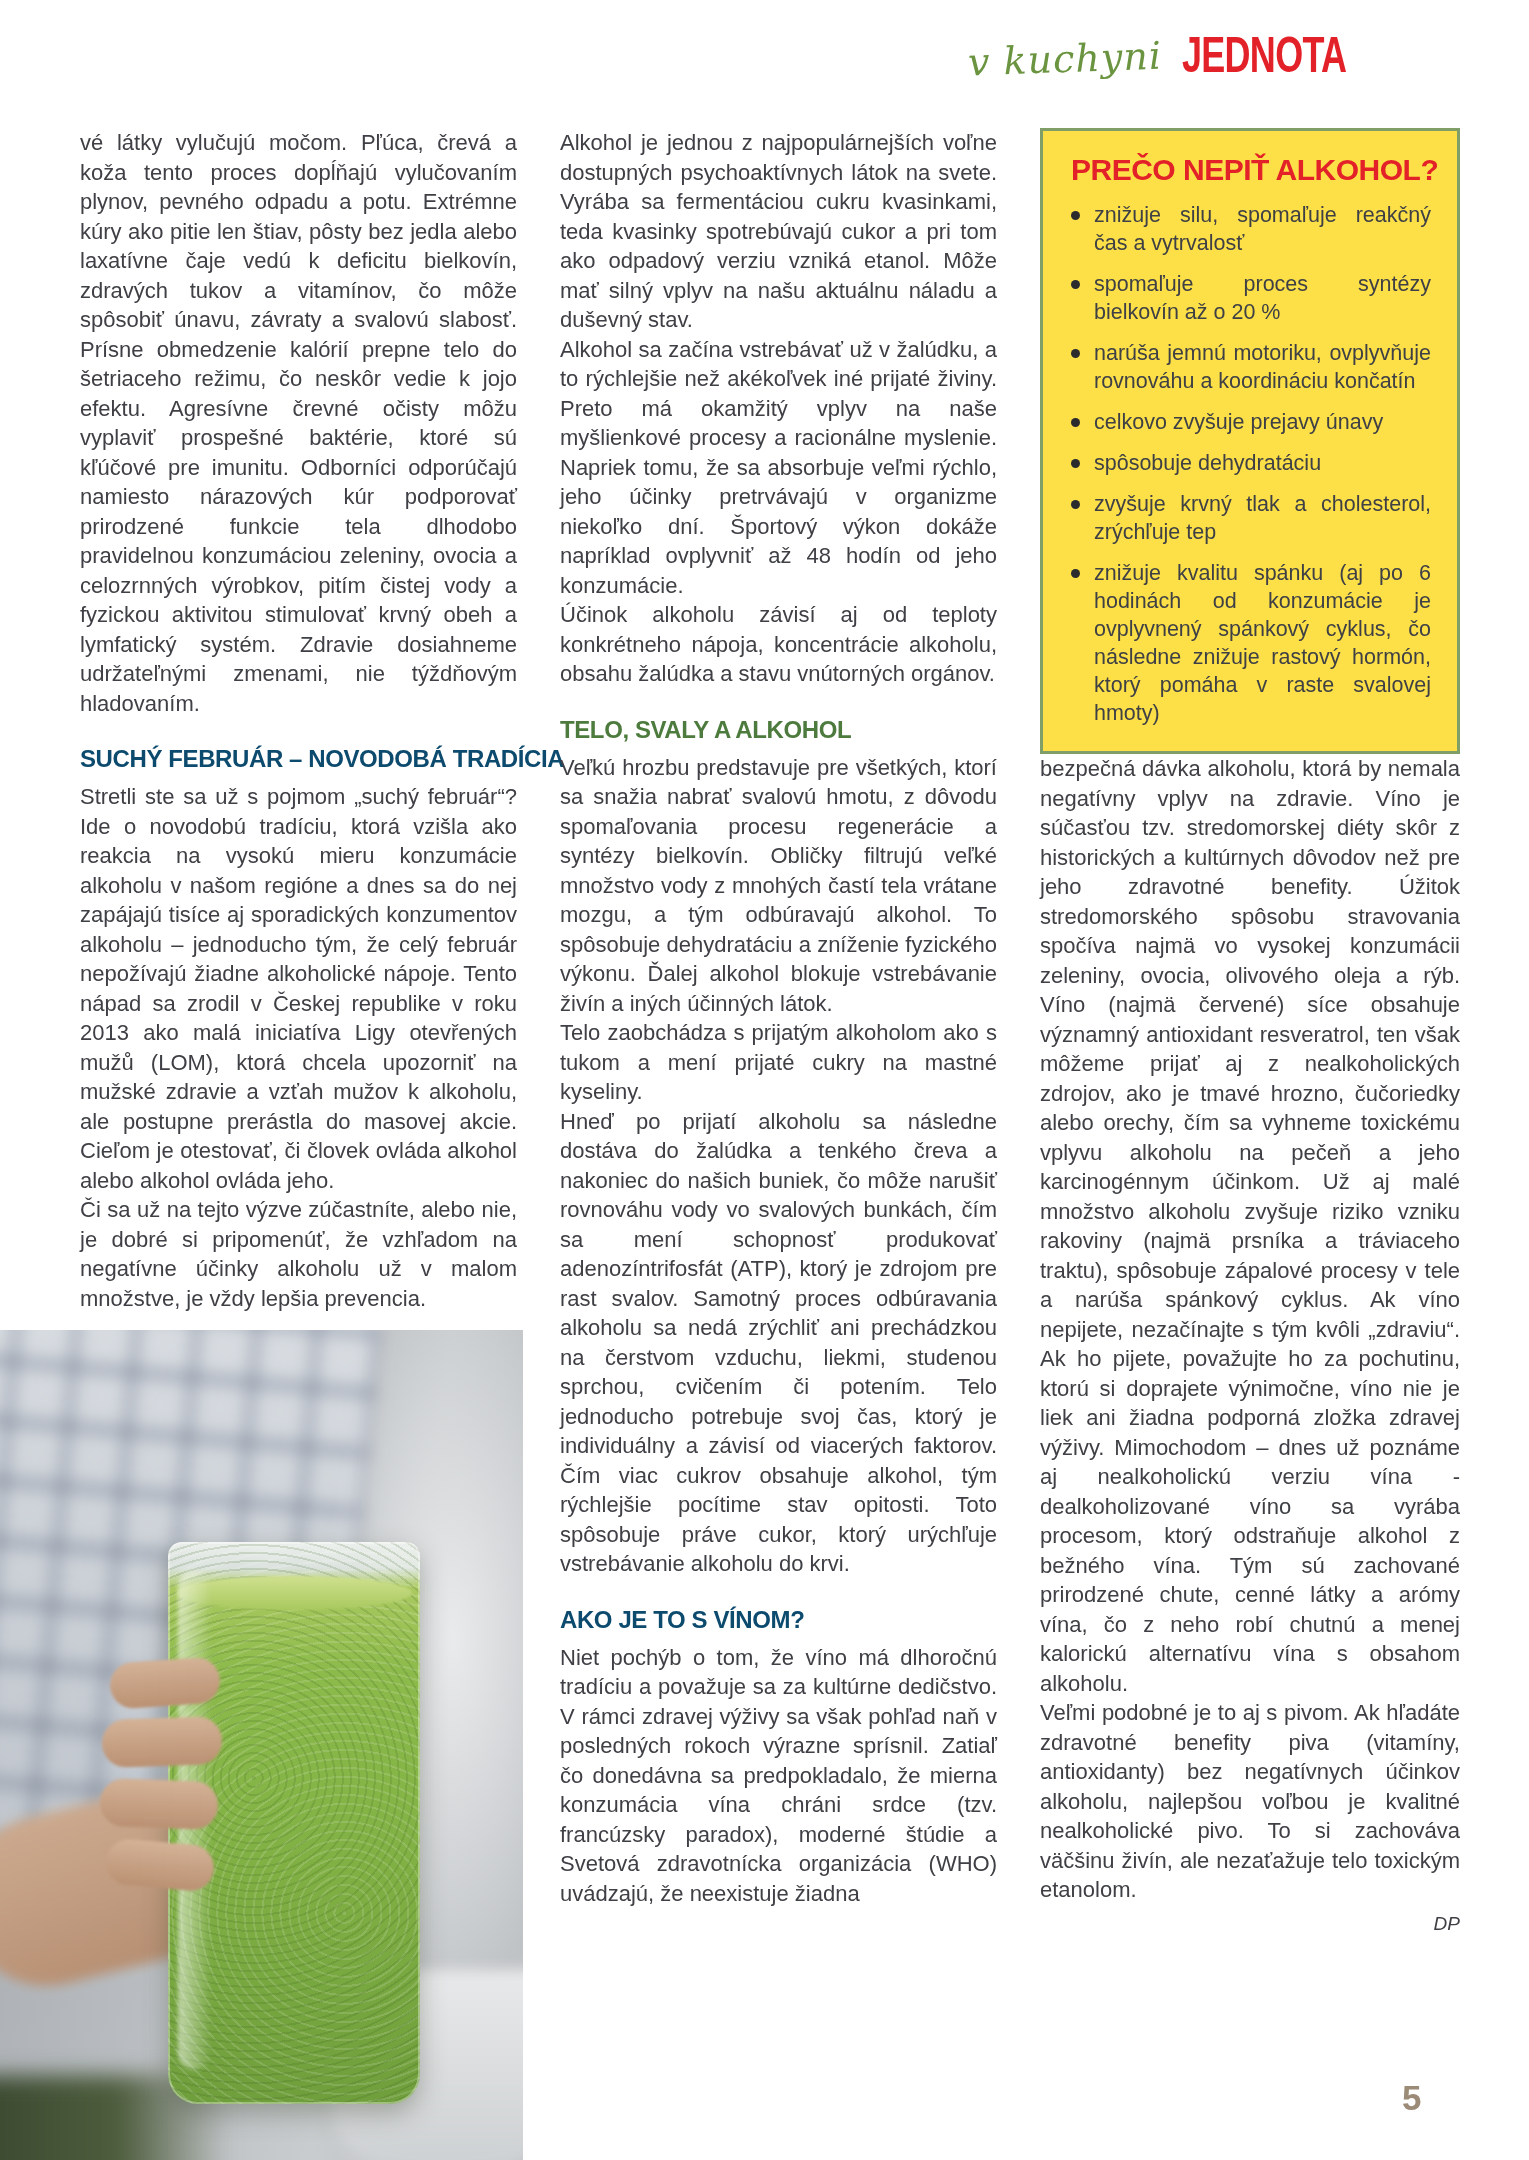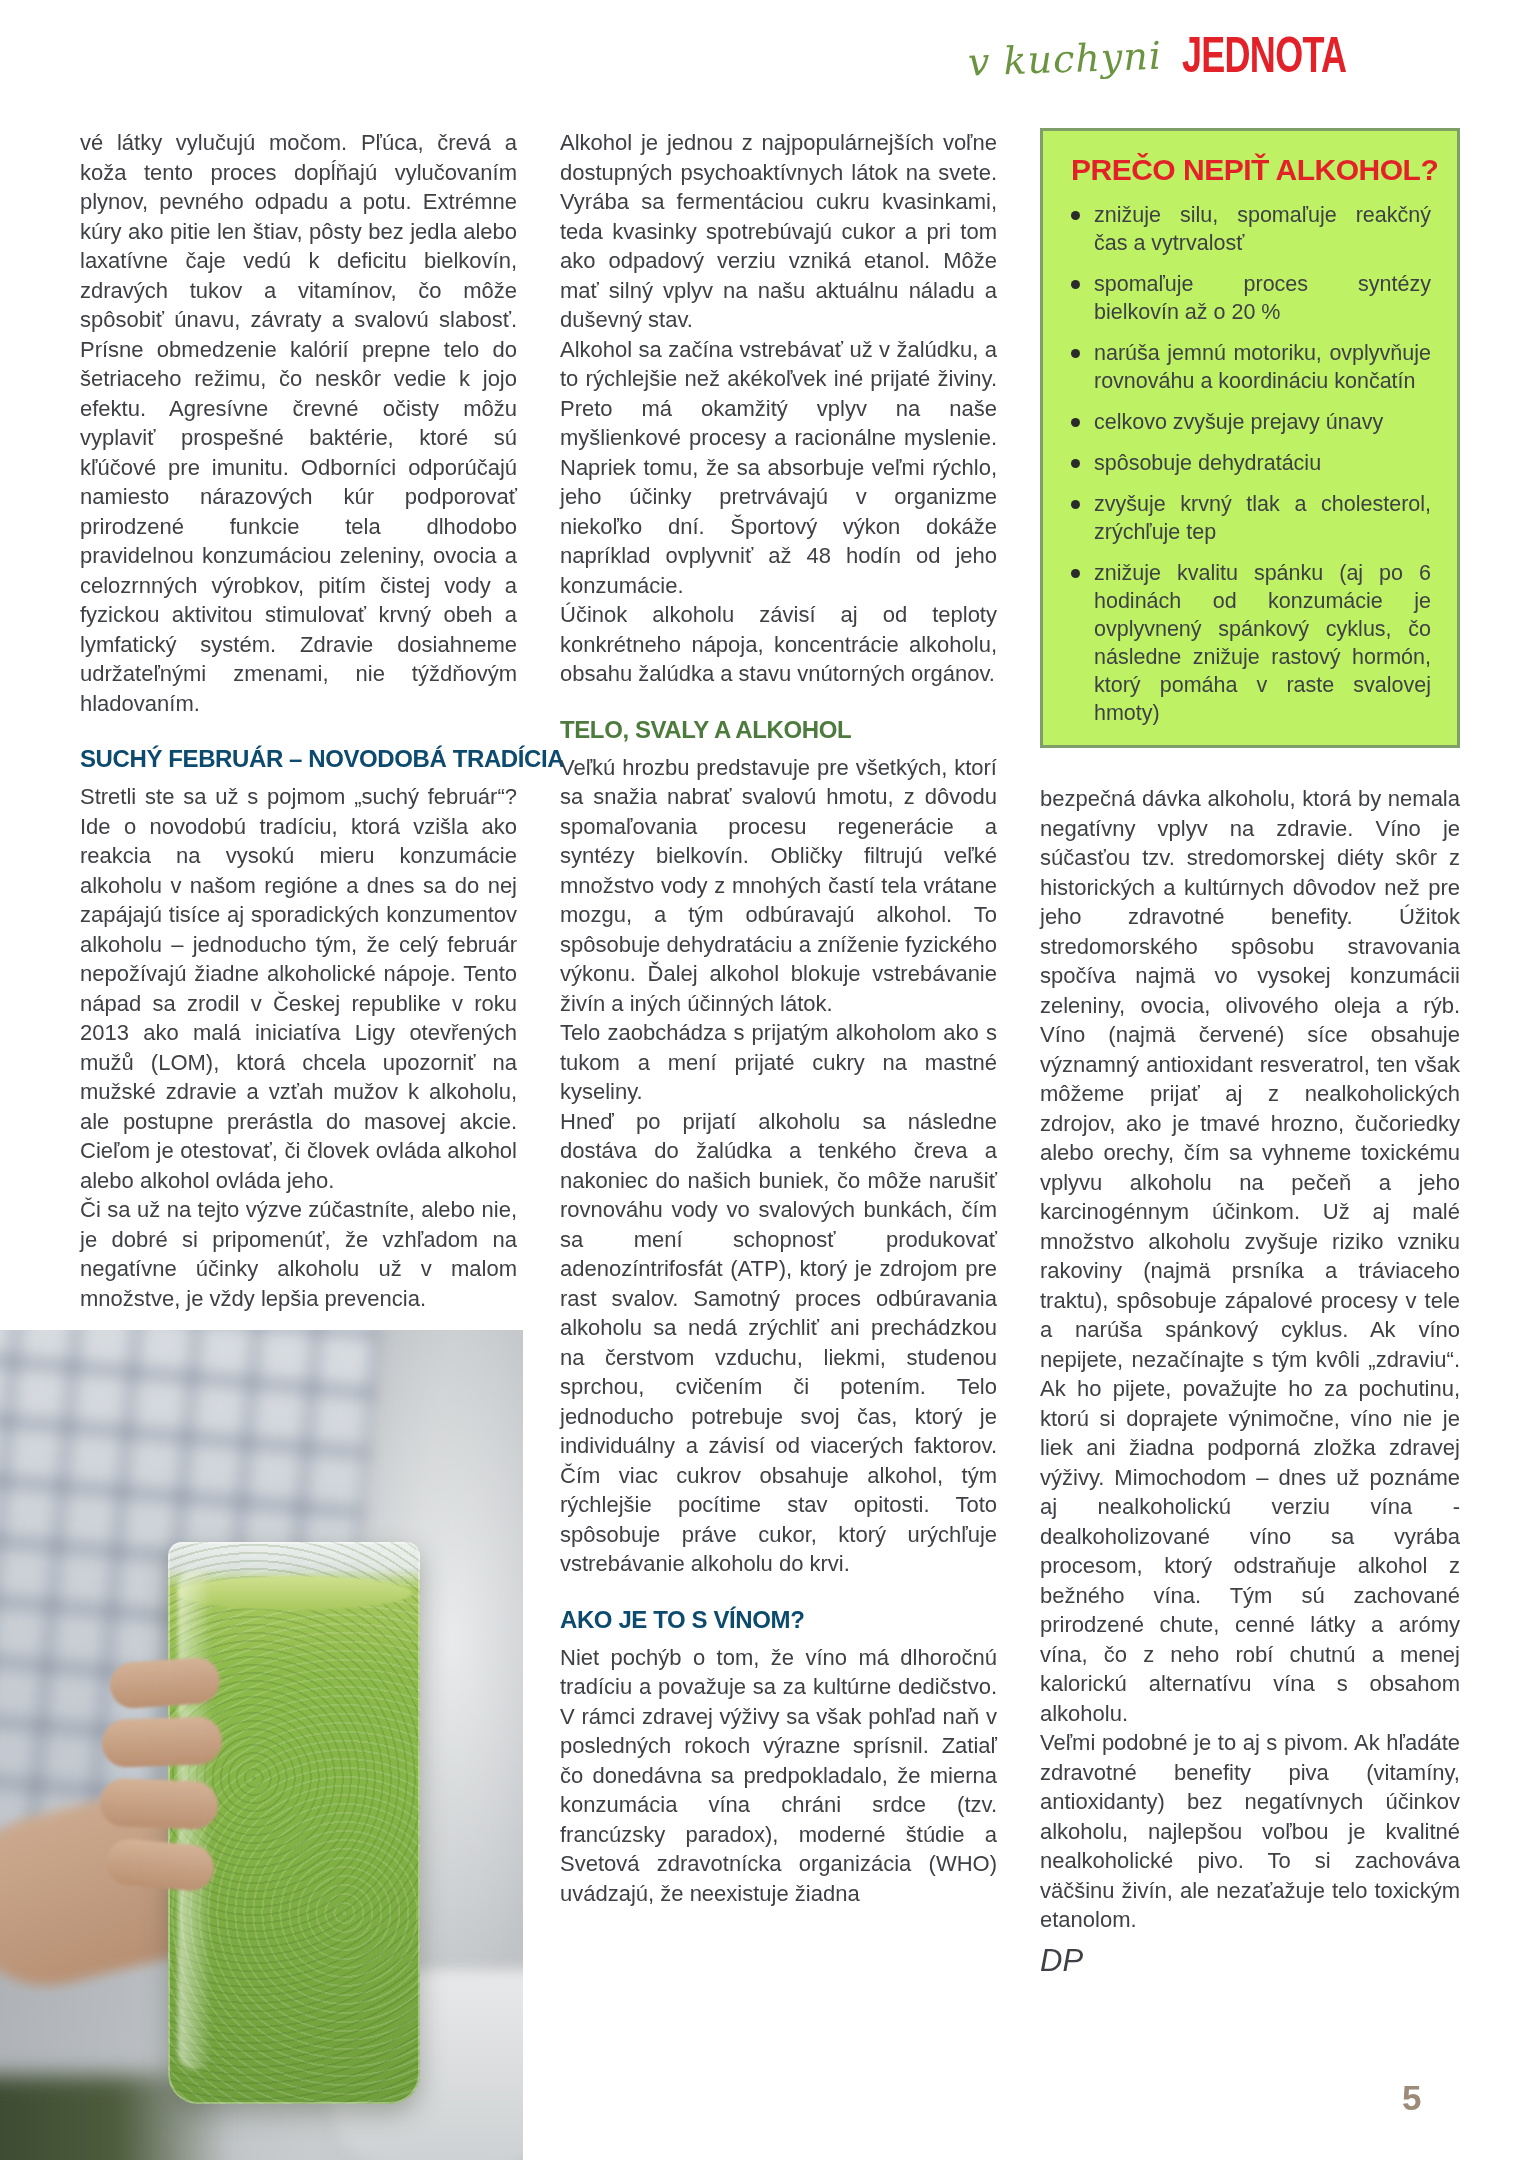--- a/index.html
+++ b/index.html
@@ -36,40 +36,40 @@
     text-align:justify;hyphens:auto;-webkit-hyphens:auto;
   }
   h2.sec{
     font-size:24px;font-weight:800;letter-spacing:-0.4px;
     margin:27px 0 9px 0;white-space:nowrap;
   }
   h2.red{color:#0c4a6e;}
   h2.green{color:#4c7b3d;}
   
   .infobox{
-    border:3px solid #7f9e68;background:#bef264;
-    padding:20px 26px 18px 28px;margin-bottom:36px;
+    border:3px solid #7f9e68;background:#fde047;
+    padding:20px 26px 24px 28px;
     box-sizing:border-box;width:420px;
   }
   .infobox-title{
     color:#e32128;font-weight:800;font-size:30px;
     letter-spacing:-0.5px;margin:2px 0 14px 0;white-space:nowrap;
   }
   .infobox ul{list-style:none;margin:0;padding:0;}
   .infobox li{
     display:flex;gap:14px;margin:0 0 13px 0;
     font-size:21.5px;line-height:28px;text-align:justify;
   }
   .infobox li:last-child{margin-bottom:0;}
   .dot{
     flex:0 0 auto;width:9px;height:9px;border-radius:50%;
     background:#2b2b2e;margin-top:10px;
   }
   .signature{
-    font-style:italic;font-size:31px;
+    text-align:right;font-style:italic;font-size:19px;
     margin-top:8px;color:#3f4045;
   }
   
   .pageno{
     position:absolute;left:1402px;top:2078px;
     font-size:35px;font-weight:600;color:#9c8b77;
   }
   
   .photo{
     position:absolute;left:0;top:1330px;width:523px;height:830px;

